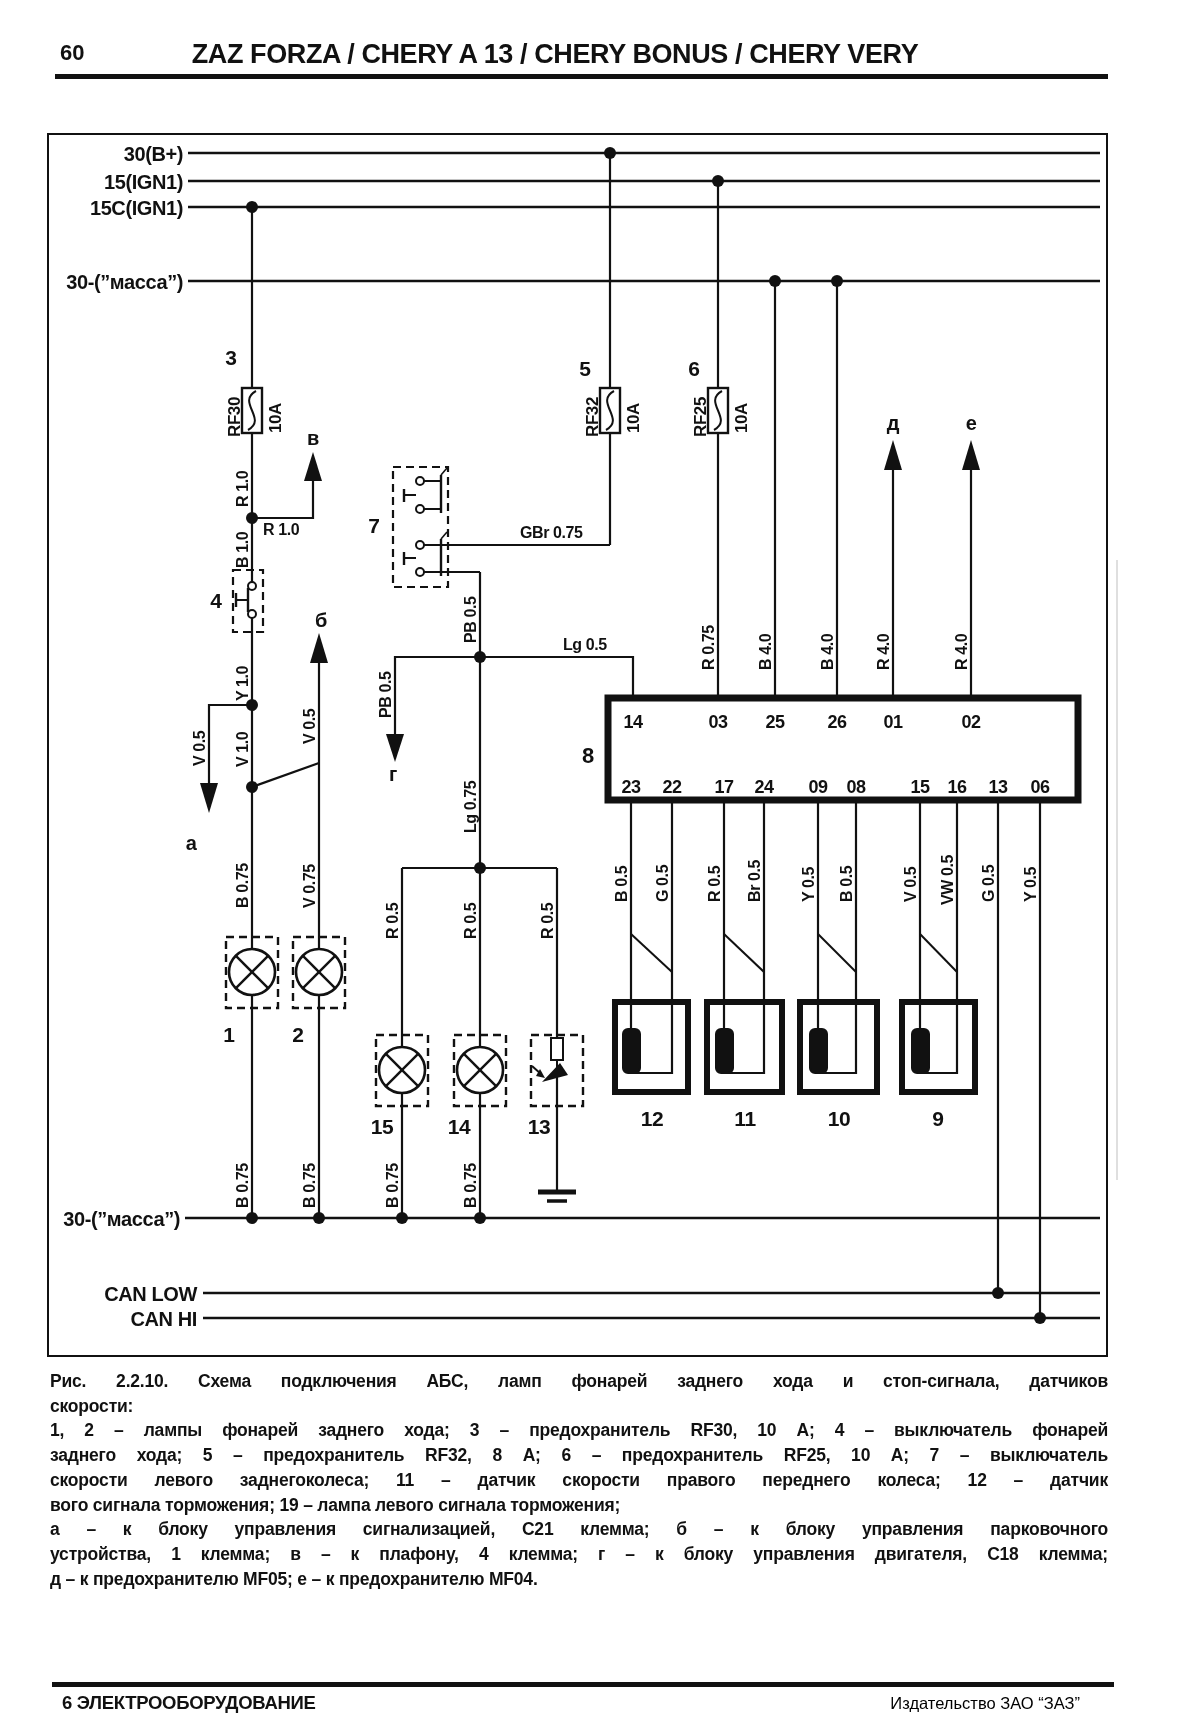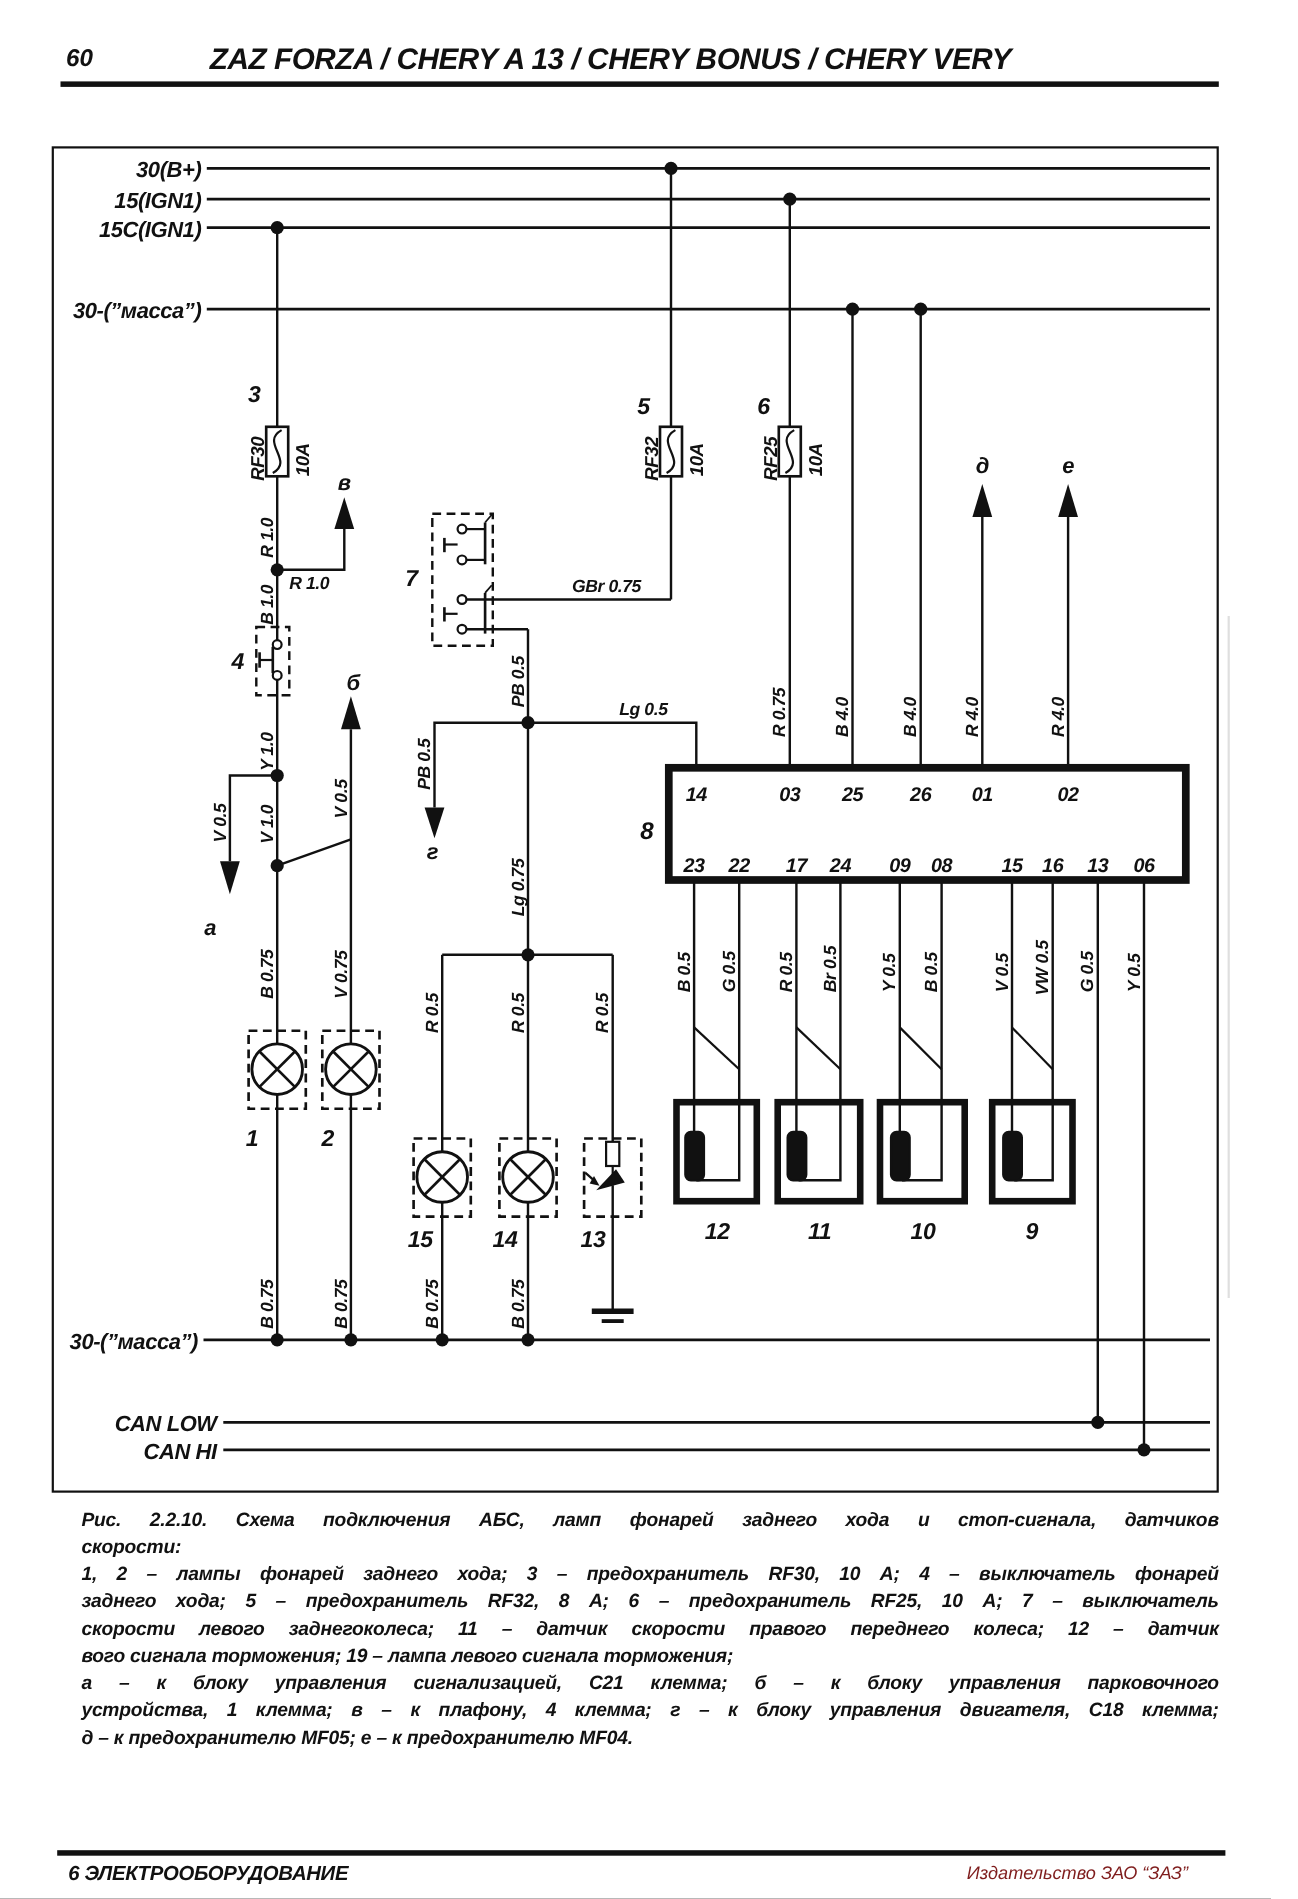--- a/index.html
+++ b/index.html
@@ -1,29 +1,29 @@
 <!DOCTYPE html>
 <html><head>
 <meta charset="utf-8">
 <style>
   html,body{margin:0;padding:0;background:#888;}
   .page{position:relative;width:1180px;height:1726px;background:#fff;overflow:hidden;
-        font-family:"Liberation Sans",sans-serif;color:#111;font-style:italic;}
+        font-family:"Liberation Sans",sans-serif;color:#111;}
   .abs{position:absolute;}
   .hdr-num{left:60px;top:40px;font-size:22px;font-weight:bold;}
   .hdr-title{left:55px;top:39px;width:1000px;text-align:center;font-size:27px;font-weight:bold;letter-spacing:-0.4px;}
   .hdr-rule{left:55px;top:74px;width:1053px;height:5px;background:#111;}
   .sec-title{left:0px;top:92px;width:1060px;text-align:center;font-size:19px;font-weight:bold;letter-spacing:-0.2px;}
   .diagram-svg{left:0;top:0;width:1180px;height:1726px;}
   .caption{left:50px;top:1369px;width:1058px;font-size:17.5px;line-height:24.7px;font-weight:bold;letter-spacing:-0.2px;}
-  .cap-line{white-space:nowrap;margin-left:24px;}
+  .cap-line{white-space:nowrap;}
   .cap-line.fill{white-space:normal;text-align:justify;text-align-last:justify;}
   .foot-rule{left:52px;top:1682px;width:1062px;height:4.5px;background:#111;}
   .foot-left{left:62px;top:1692px;font-size:18.5px;font-weight:bold;letter-spacing:-0.3px;}
-  .foot-right{left:50px;top:1694px;width:1030px;text-align:right;font-size:16.5px;font-weight:400;color:#7f1d1d;}
+  .foot-right{left:50px;top:1694px;width:1030px;text-align:right;font-size:16.5px;font-weight:400;color:#000000;}
   .scan-streak{left:1116px;top:560px;width:2px;height:620px;background:#c9c9c9;opacity:.6;}
   svg text{font-family:"Liberation Sans",sans-serif;font-weight:bold;letter-spacing:-0.4px;fill:#111;}
 </style>
 </head>
 <body>
 
 <div class="page">
   <div class="abs hdr-num">60</div>
   <div class="abs hdr-title">ZAZ FORZA / CHERY A 13 / CHERY BONUS / CHERY VERY</div>
   <div class="abs hdr-rule"></div>

